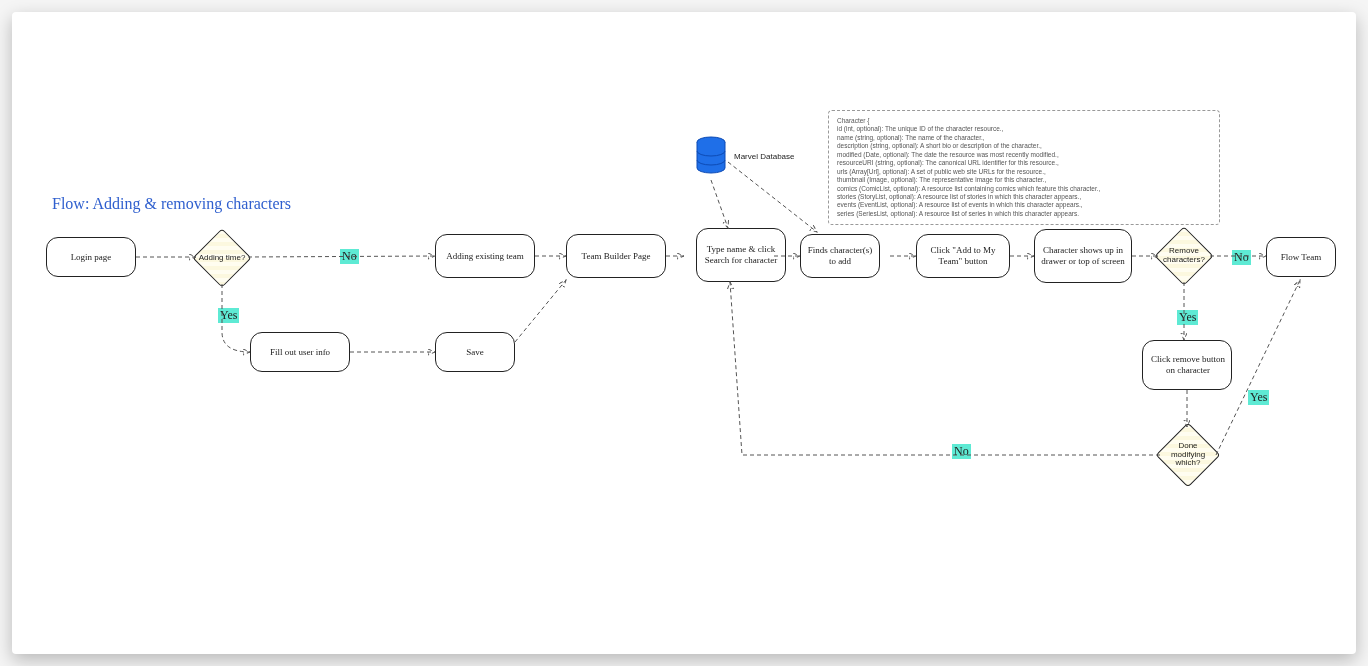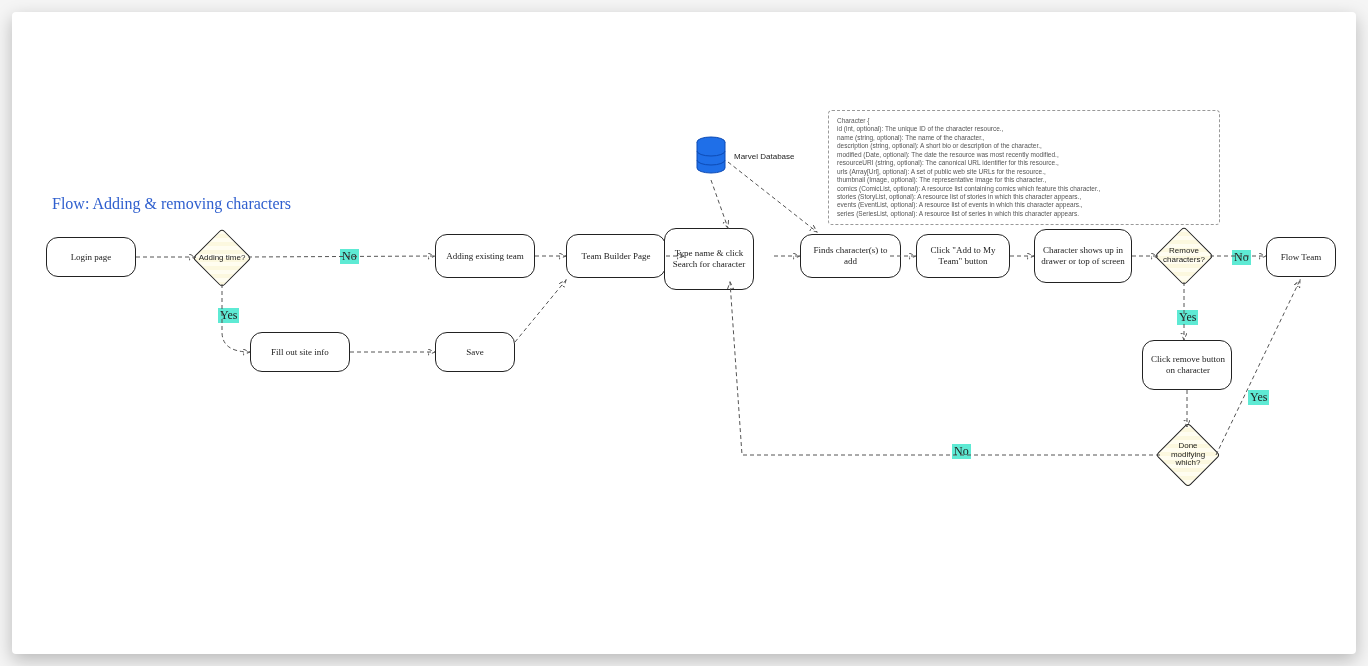--- a/index.html
+++ b/index.html
@@ -143,26 +143,26 @@
       <div>events (EventList, optional): A resource list of events in which this character appears.,</div>
       <div>series (SeriesList, optional): A resource list of series in which this character appears.</div>
     </div>
 
   <div class="node" style="left:34px; top:225px; width:90px; height:40px;">Login page</div>
 
   <div class="diamond" style="left:184px; top:220px;">
     <span>Adding time?</span>
   </div>
 
-  <div class="node" style="left:238px; top:320px; width:100px; height:40px;">Fill out site info</div>
+  <div class="node" style="left:238px; top:320px; width:100px; height:40px;">Fill out user info</div>
   <div class="node" style="left:423px; top:320px; width:80px; height:40px;">Save</div>
   <div class="node" style="left:423px; top:222px; width:100px; height:44px;">Adding existing team</div>
   <div class="node" style="left:554px; top:222px; width:100px; height:44px;">Team Builder Page</div>
-  <div class="node" style="left:652px; top:216px; width:90px; height:62px;">Type name &amp; click Search for character</div>
-  <div class="node" style="left:788px; top:222px; width:101px; height:44px;">Finds character(s) to add</div>
+  <div class="node" style="left:684px; top:216px; width:90px; height:54px;">Type name &amp; click Search for character</div>
+  <div class="node" style="left:788px; top:222px; width:80px; height:44px;">Finds character(s) to add</div>
   <div class="node" style="left:904px; top:222px; width:94px; height:44px;">Click "Add to My Team" button</div>
   <div class="node" style="left:1022px; top:217px; width:98px; height:54px;">Character shows up in drawer or top of screen</div>
 
   <div class="diamond" style="left:1146px; top:218px;">
     <span>Remove characters?</span>
   </div>
 
   <div class="node" style="left:1130px; top:328px; width:90px; height:50px;padding-left:8px;">Click remove button on character</div>
 
   <div class="diamond" style="left:1148px; top:415px; width:56px; height:56px;">

